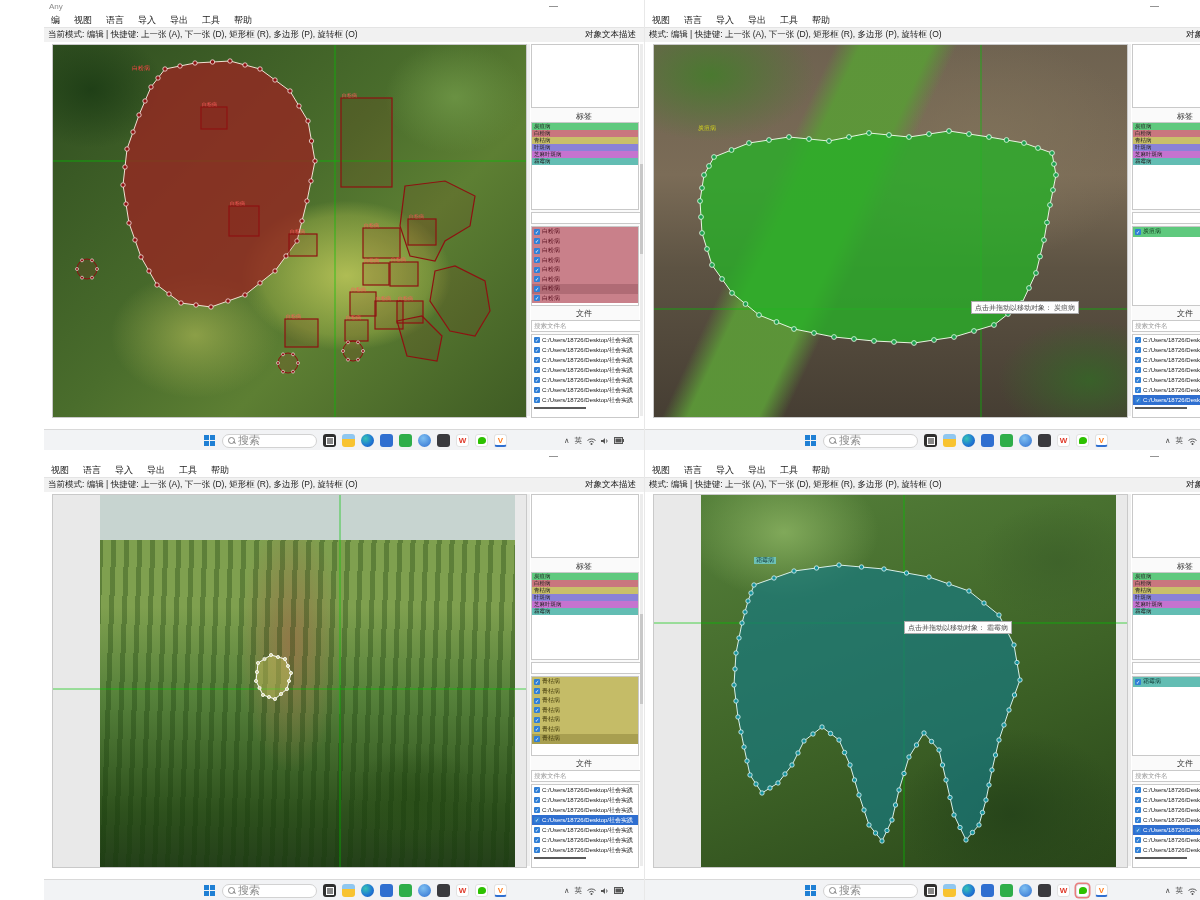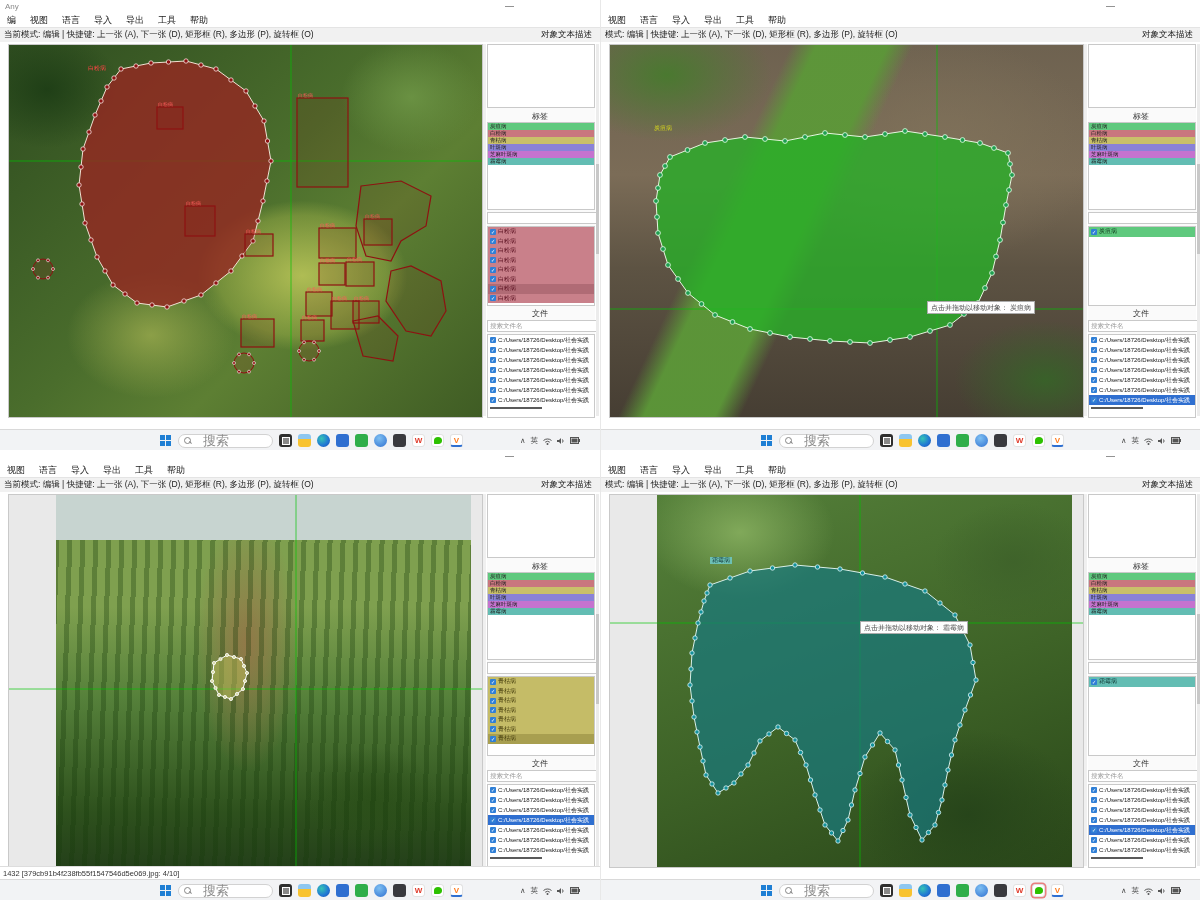--- a/index.html
+++ b/index.html
@@ -1,18 +1,18 @@
 <!DOCTYPE html>
 <html><head>
 <meta charset="utf-8">
 <style>
   html,body{margin:0;padding:0;width:1200px;height:900px;background:#fff;overflow:hidden;
     font-family:"Liberation Sans","DejaVu Sans",sans-serif;}
   #grid{position:relative;width:1200px;height:900px;}
-  .quadrant{position:absolute;width:600px;height:450px;background:#fff;overflow:hidden;}
+  .quadrant{position:absolute;width:600px;height:450px;background:#fff;overflow:hidden;margin-left:44px;}
   .q0{left:0;top:0}.q1{left:600px;top:0}.q2{left:0;top:450px}.q3{left:600px;top:450px}
   .q1,.q3{border-left:1px solid #e8e8e8}
 
   .titlebar{position:absolute;left:0;top:0;width:600px;height:13px;background:#fff;
     font-size:8px;color:#8a8a8a;line-height:13px;padding-left:5px;box-sizing:border-box;}
   .min-dash{position:absolute;left:505px;top:0;color:#555;font-size:9px;}
   .menubar{position:absolute;left:0;top:13px;width:600px;height:14px;background:#fff;
     display:flex;align-items:center;font-size:9px;color:#1a1a1a;}
   .menu-item{padding:0 7px;white-space:nowrap;}
   .modebar{position:absolute;left:0;top:27px;width:600px;height:15px;background:#f1f1f1;
@@ -78,21 +78,21 @@
   .cbx{flex:0 0 auto;width:6px;height:6px;background:#2f7fd6;border-radius:1px;color:#fff;font-size:5px;
     line-height:6px;text-align:center;}
 
   .statusbar{position:absolute;left:0;top:416px;width:600px;height:13px;background:#fff;border-top:1px solid #ddd;
     font-size:7.5px;line-height:13px;color:#333;padding-left:3px;box-sizing:border-box;white-space:nowrap;}
   .taskbar{position:absolute;left:0;top:429px;width:600px;height:21px;background:#f2f3f5;border-top:1px solid #d9d9d9;}
   .tb-center{position:absolute;left:160px;top:0;height:21px;display:flex;align-items:center;gap:6px;}
   .winlogo{width:12px;height:12px;display:grid;grid-template-columns:5px 5px;grid-template-rows:5px 5px;gap:1px;}
   .winlogo span{background:#1f7fd4;}
   .searchpill{width:95px;height:14px;background:#fff;border:1px solid #d2d2d2;border-radius:8px;
-    display:flex;align-items:center;gap:12px;padding-left:5px;box-sizing:border-box;font-size:13px;color:#8a8a8a;}
+    display:flex;align-items:center;gap:3px;padding-left:5px;box-sizing:border-box;font-size:11px;color:#8a8a8a;}
   .mag{width:5px;height:5px;border:1px solid #888;border-radius:50%;position:relative;flex:0 0 auto;}
   .mag:after{content:"";position:absolute;left:4px;top:4px;width:3px;height:1px;background:#888;transform:rotate(45deg);}
   .tbicon{width:13px;height:13px;border-radius:3px;flex:0 0 auto;display:flex;align-items:center;justify-content:center;
     font-size:8px;font-weight:bold;color:#fff;position:relative;}
   .icon-task-view{background:#2e2e2e;}
   .icon-task-view:after{content:"";width:6px;height:6px;border:1px solid #fff;background:#888;}
   .icon-file-explorer{background:linear-gradient(180deg,#8ec7f0 0 35%,#f8c330 35%);}
   .icon-edge-browser{border-radius:50%;background:radial-gradient(circle at 35% 35%,#35c4b5,#1f74d4 60%,#1a4fa0);}
   .icon-mail-app{background:#2f6fd0;}
   .icon-green-app{background:#2fae4a;font-size:7px;}
@@ -660,21 +660,20 @@
             <span>C:/Users/18726/Desktop/社会实践</span>
           </div>
           <div class="filerow">
             <span class="cbx">✓</span>
             <span>C:/Users/18726/Desktop/社会实践</span>
           </div>
           <div class="hscroll"></div>
         </div>
     </aside>
     <div class="rightscroll"></div>
-    <div class="statusbar">1432 [379cb91b4f238fb55f1547546d5e069.jpg: 4/10]</div>
     <div class="taskbar">
       <div class="tb-center">
           <div class="winlogo">
             <span></span>
             <span></span>
             <span></span>
             <span></span>
           </div>
           <div class="searchpill">
             <span class="mag"></span>

